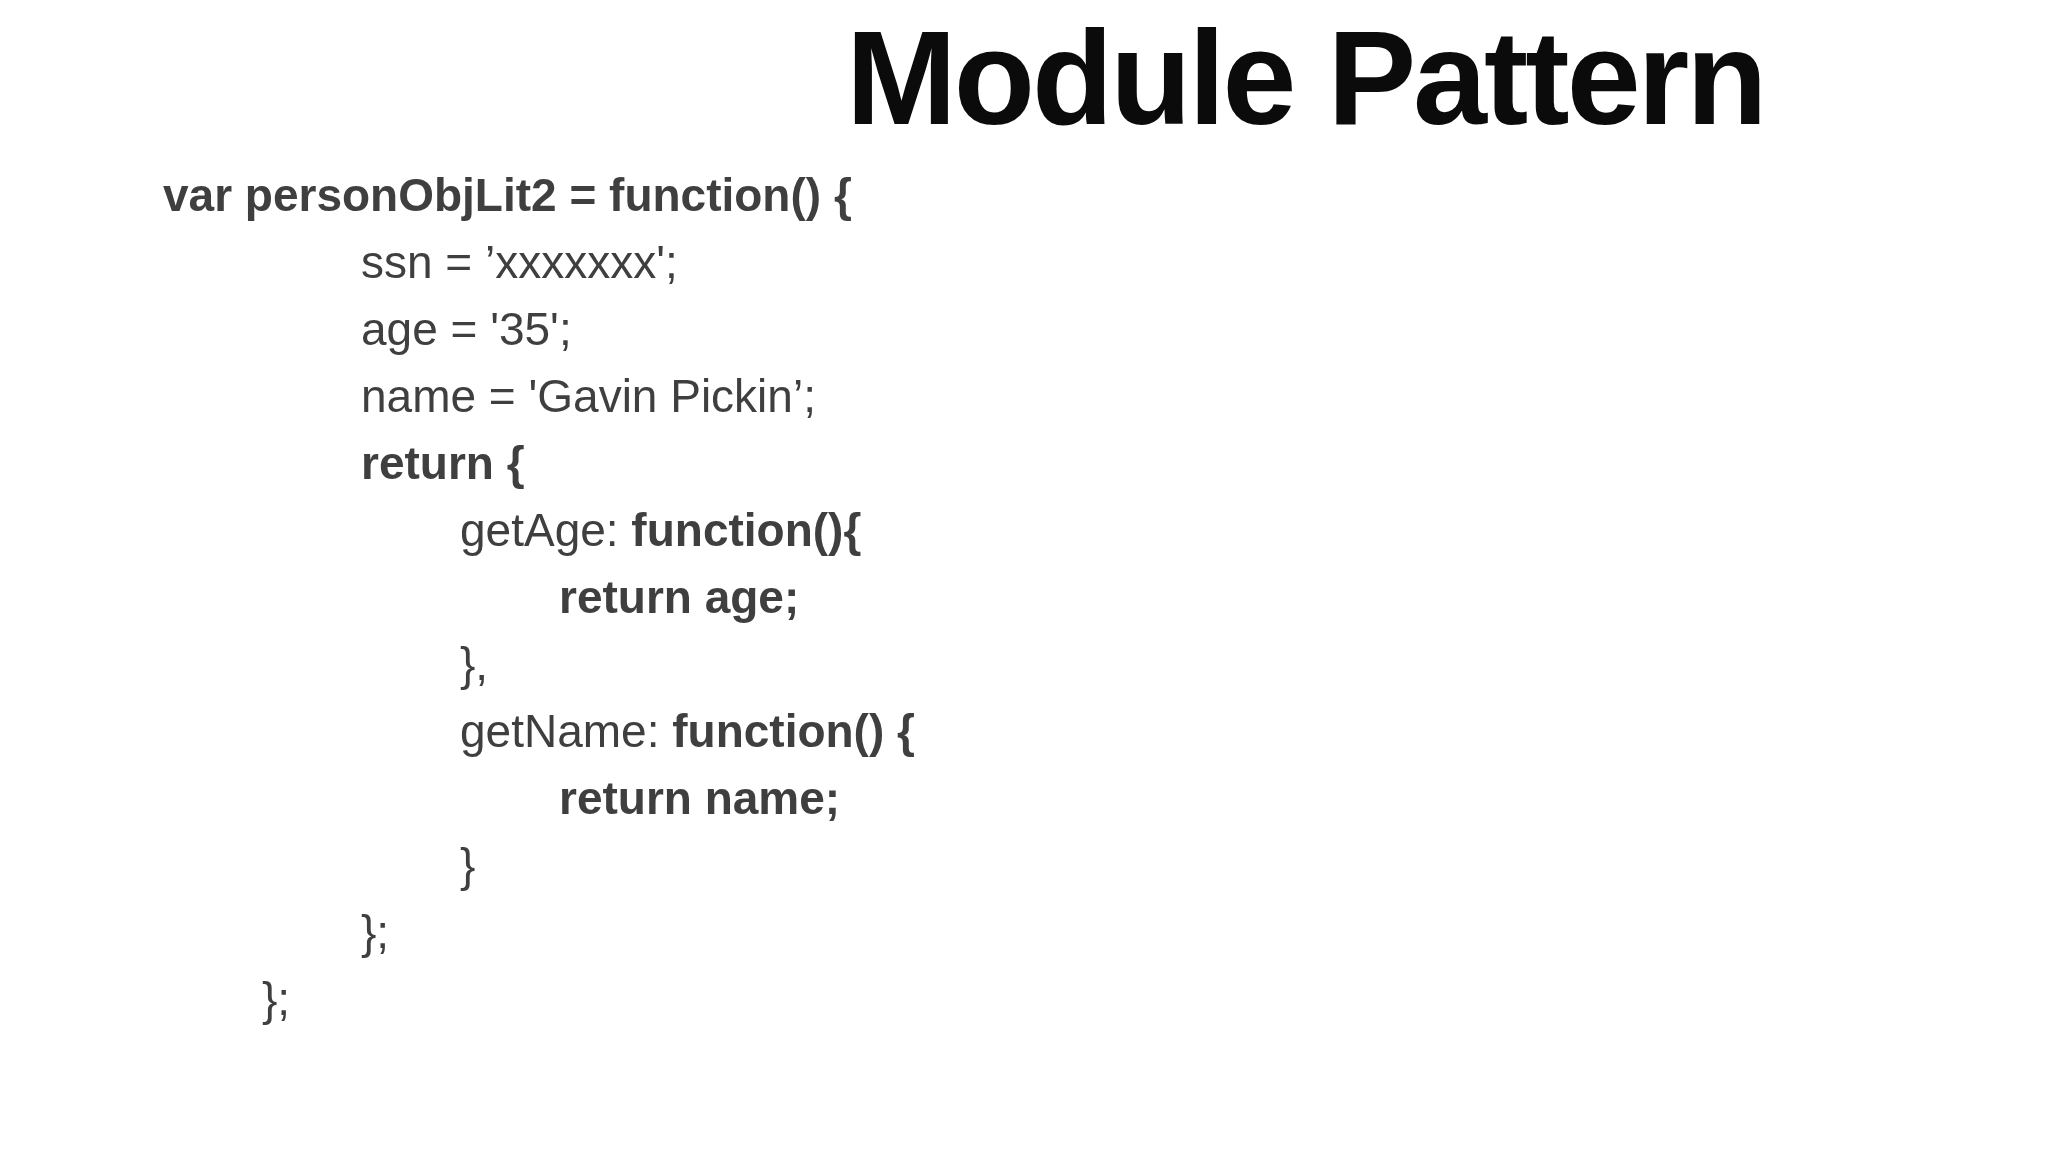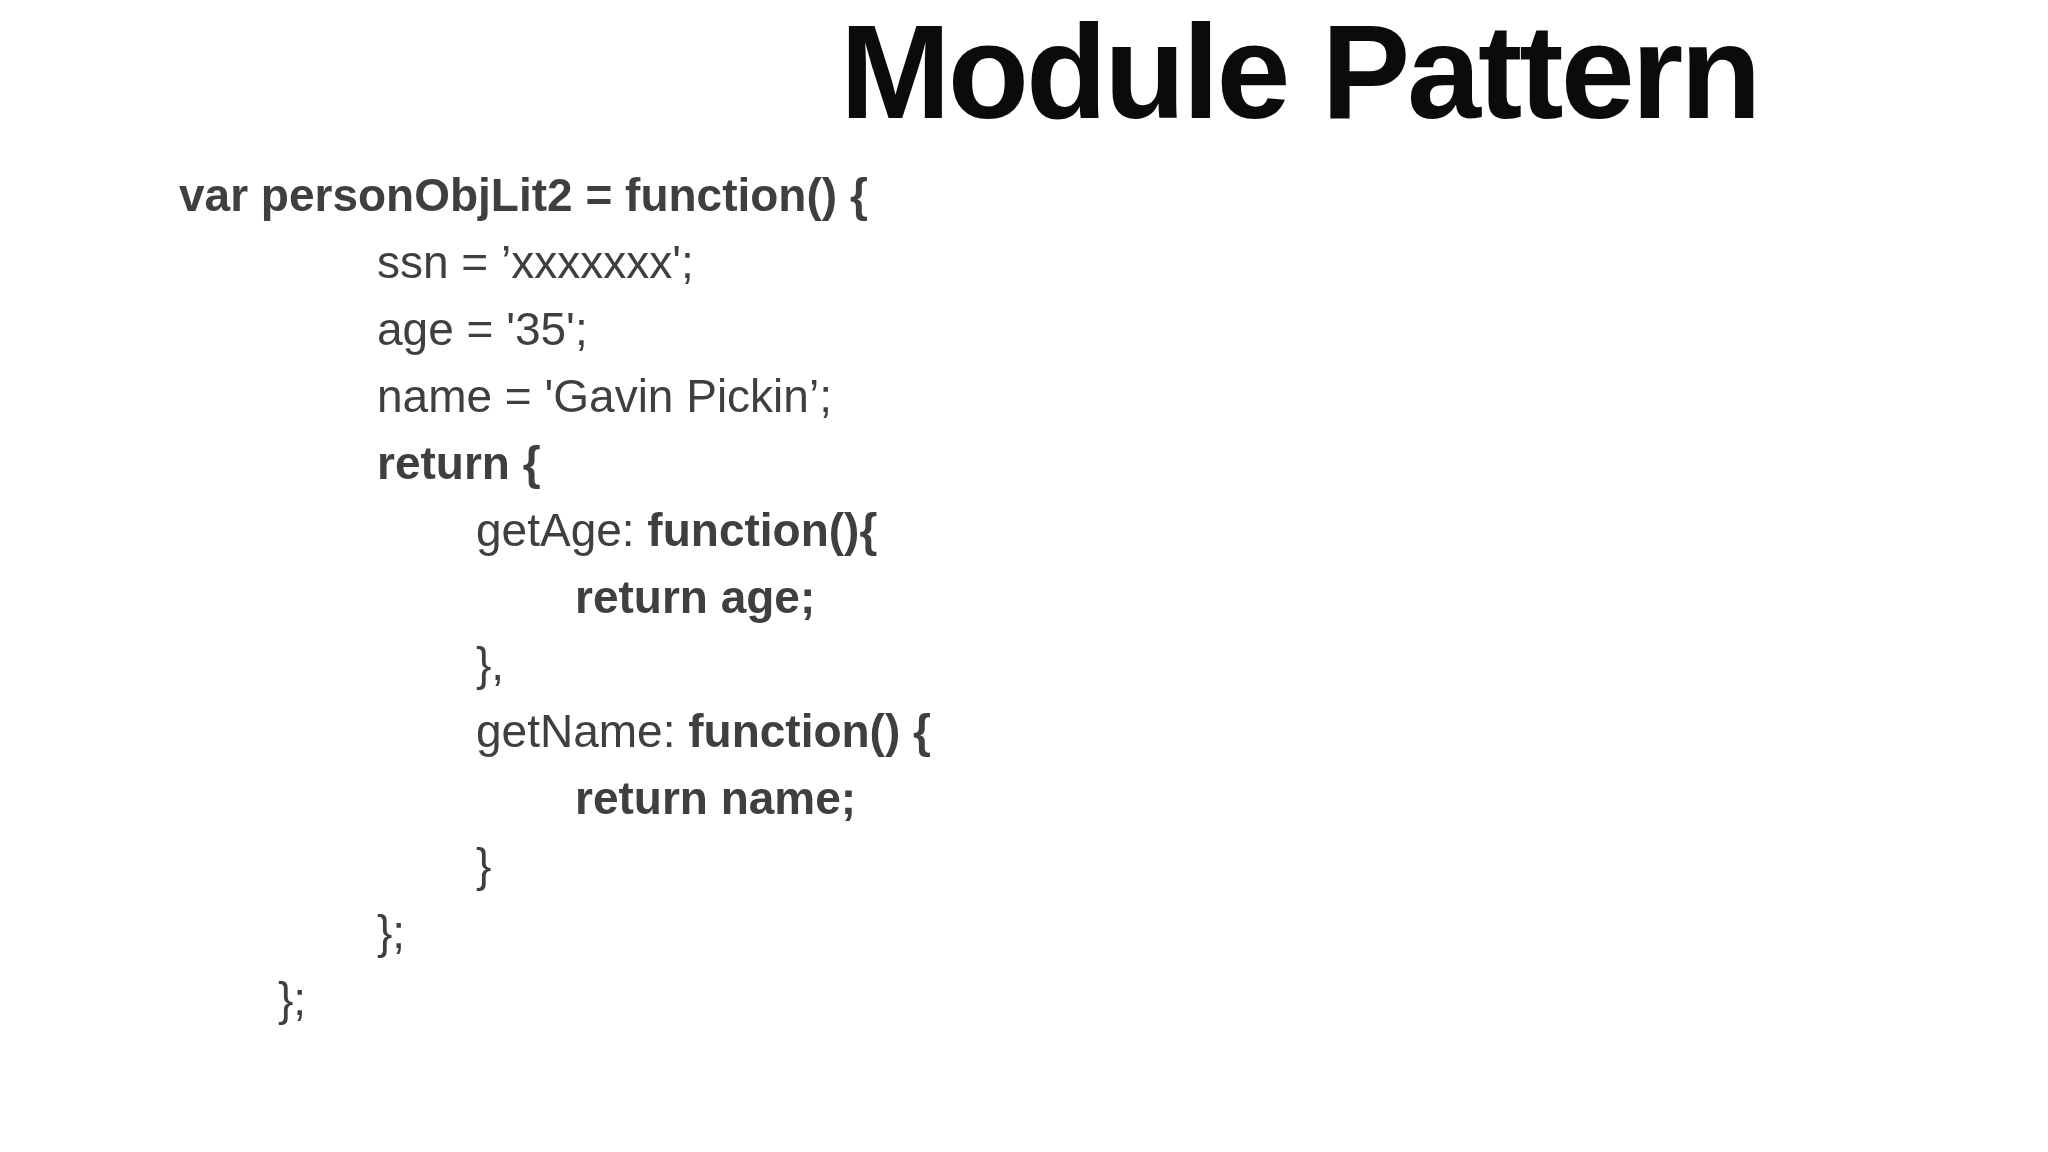--- a/index.html
+++ b/index.html
@@ -15,30 +15,30 @@
     font-family: "Liberation Sans", "DejaVu Sans", sans-serif;
   }
   .slide {
     position: absolute;
     inset: 0;
   }
   .title {
     position: absolute;
     left: 836px;
     top: 2px;
-    margin: 4px;
+    margin: 10px;
     font-size: 133px;
     line-height: 1.0;
     font-weight: 700;
     letter-spacing: -3px;
     white-space: nowrap;
   }
   .code {
     position: absolute;
-    left: 179px;
+    left: 163px;
     top: 162px;
     font-size: 46px;
     line-height: 67px;
     font-weight: 400;
     white-space: pre;
   }
   .code-line {
     height: 67px;
   }
   .code-line .bold {

